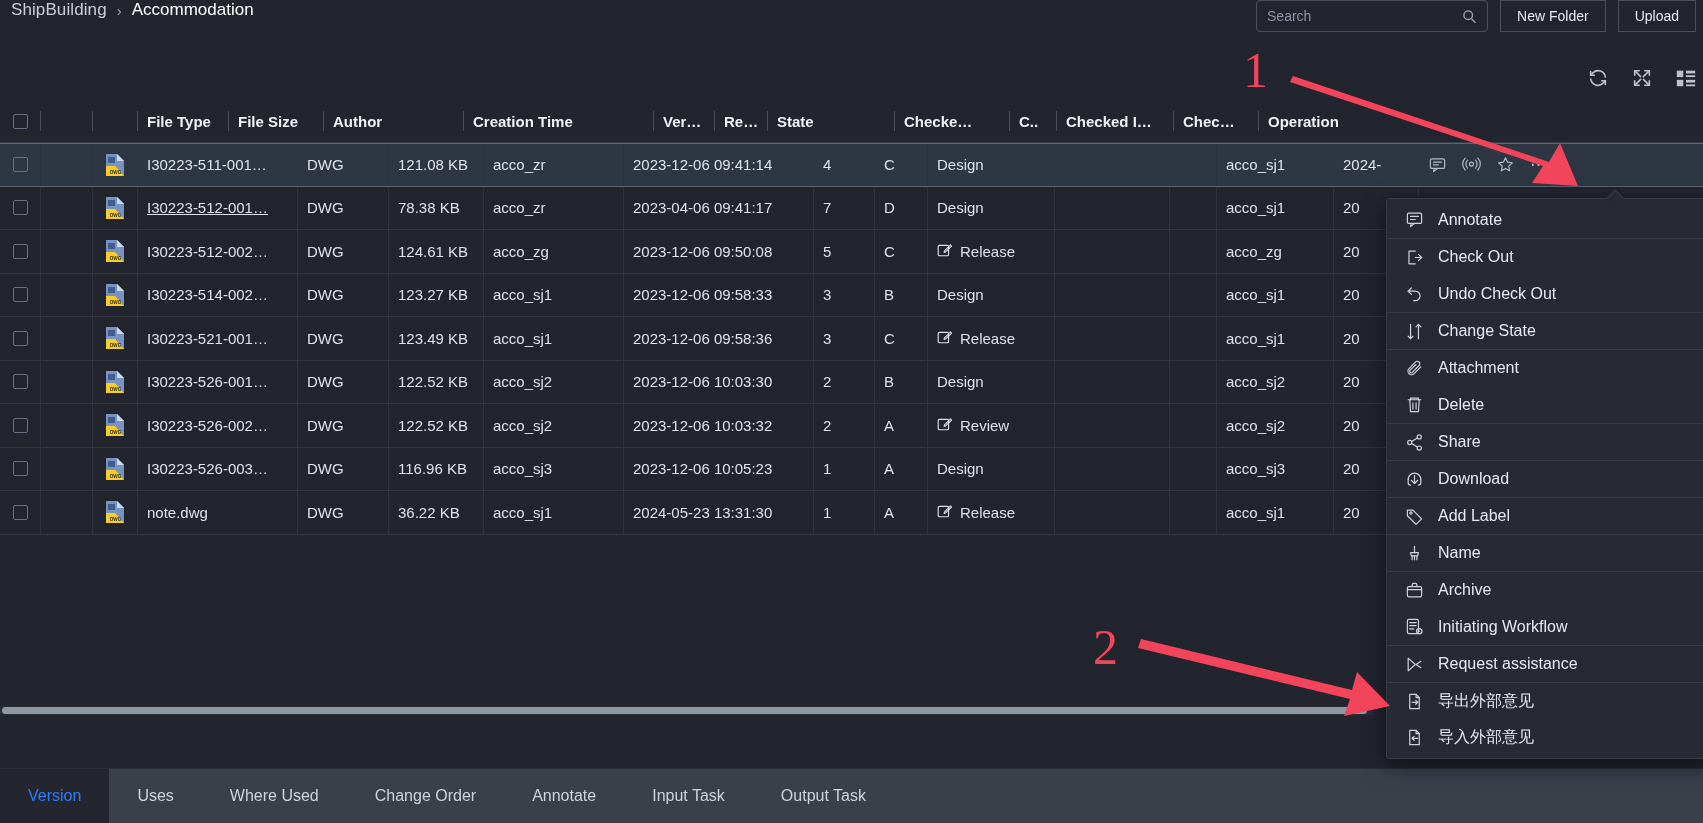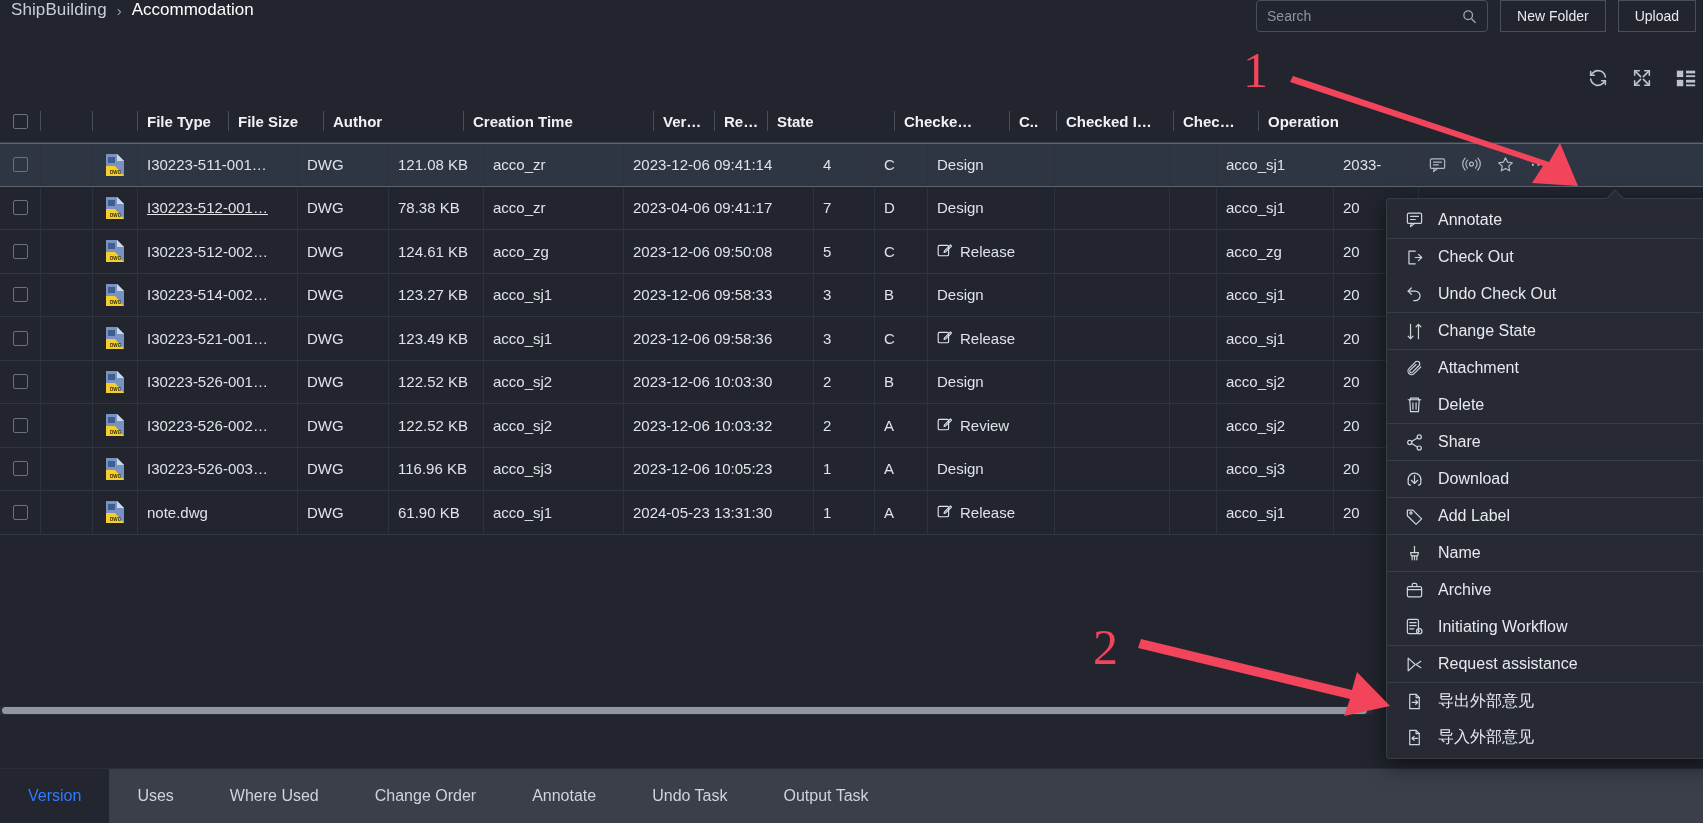--- a/index.html
+++ b/index.html
@@ -272,21 +272,21 @@
           </div>
           <div class="td sep" style="width:127px;">
             <span>Design</span>
           </div>
           <div class="td sep" style="width:115px;"></div>
           <div class="td sep" style="width:47px;"></div>
           <div class="td sep" style="width:117px;">
             <span>acco_sj1</span>
           </div>
           <div class="td sep" style="width:85px;">
-            <span>2033-</span>
+            <span>2024-</span>
           </div>
           <div class="td sep" style="width:285px;">
             <div class="ops">
     <svg class="opic" viewBox="0 0 24 24">
                 <rect x="3" y="5" width="18" height="12" rx="2" fill="none" stroke="#cdd2dc" stroke-width="1.5" stroke-linecap="round" stroke-linejoin="round"></rect>
                 <path d="M7 9h10M7 12.5h6" fill="none" stroke="#cdd2dc" stroke-width="1.5" stroke-linecap="round" stroke-linejoin="round"></path>
                 <path d="M8 17l-1 4 5-4" fill="none" stroke="#cdd2dc" stroke-width="1.5" stroke-linecap="round" stroke-linejoin="round"></path>
               </svg>
     <svg class="opic" viewBox="0 0 24 24">
                 <path d="M12 14a2.5 2.5 0 1 0 0-5 2.5 2.5 0 0 0 0 5z" fill="none" stroke="#cdd2dc" stroke-width="1.5" stroke-linecap="round" stroke-linejoin="round"></path>
@@ -813,21 +813,21 @@
     <text x="6" y="21" font-size="4.6" fill="#2c2a10" font-family="Liberation Sans, sans-serif" font-weight="bold">DWG</text>
   </svg>
           </div>
           <div class="td sep" style="width:160px;">
             <span>note.dwg</span>
           </div>
           <div class="td sep" style="width:91px;">
             <span>DWG</span>
           </div>
           <div class="td sep" style="width:95px;">
-            <span>61.90 KB</span>
+            <span>36.22 KB</span>
           </div>
           <div class="td sep" style="width:140px;">
             <span>acco_sj1</span>
           </div>
           <div class="td sep" style="width:190px;">
             <span>2024-05-23 13:31:30</span>
           </div>
           <div class="td sep" style="width:61px;">
             <span>1</span>
           </div>
@@ -887,21 +887,21 @@
       <div class="tab">
      <span>Where Used</span>
    </div>
       <div class="tab">
      <span>Change Order</span>
    </div>
       <div class="tab">
      <span>Annotate</span>
    </div>
       <div class="tab">
-     <span>Undo Task</span>
+     <span>Input Task</span>
    </div>
       <div class="tab">
      <span>Output Task</span>
    </div>
     </div>
 
   <div class="ctxmenu">
     <div class="ctx-caret"></div>
     <div id="ctxlist">
         <div class="ctxitem">

